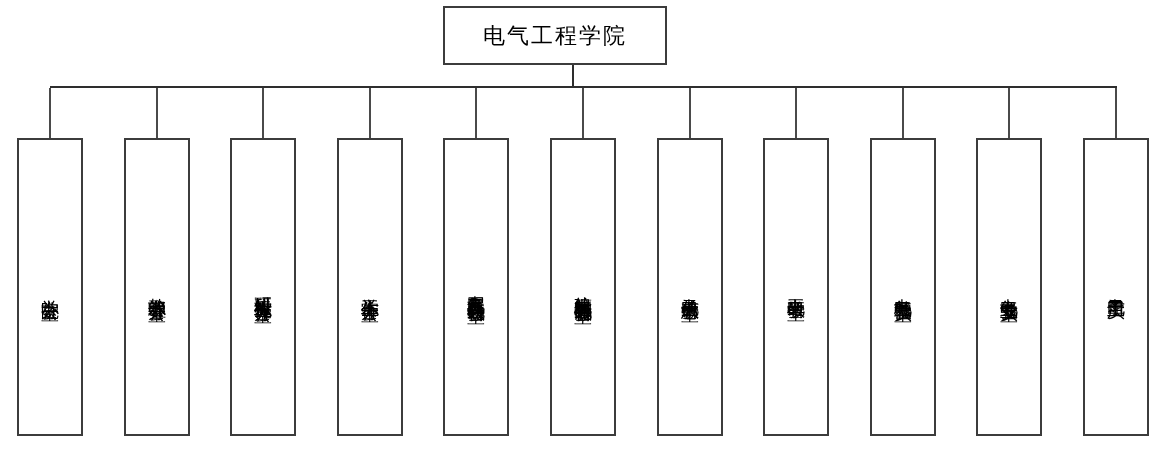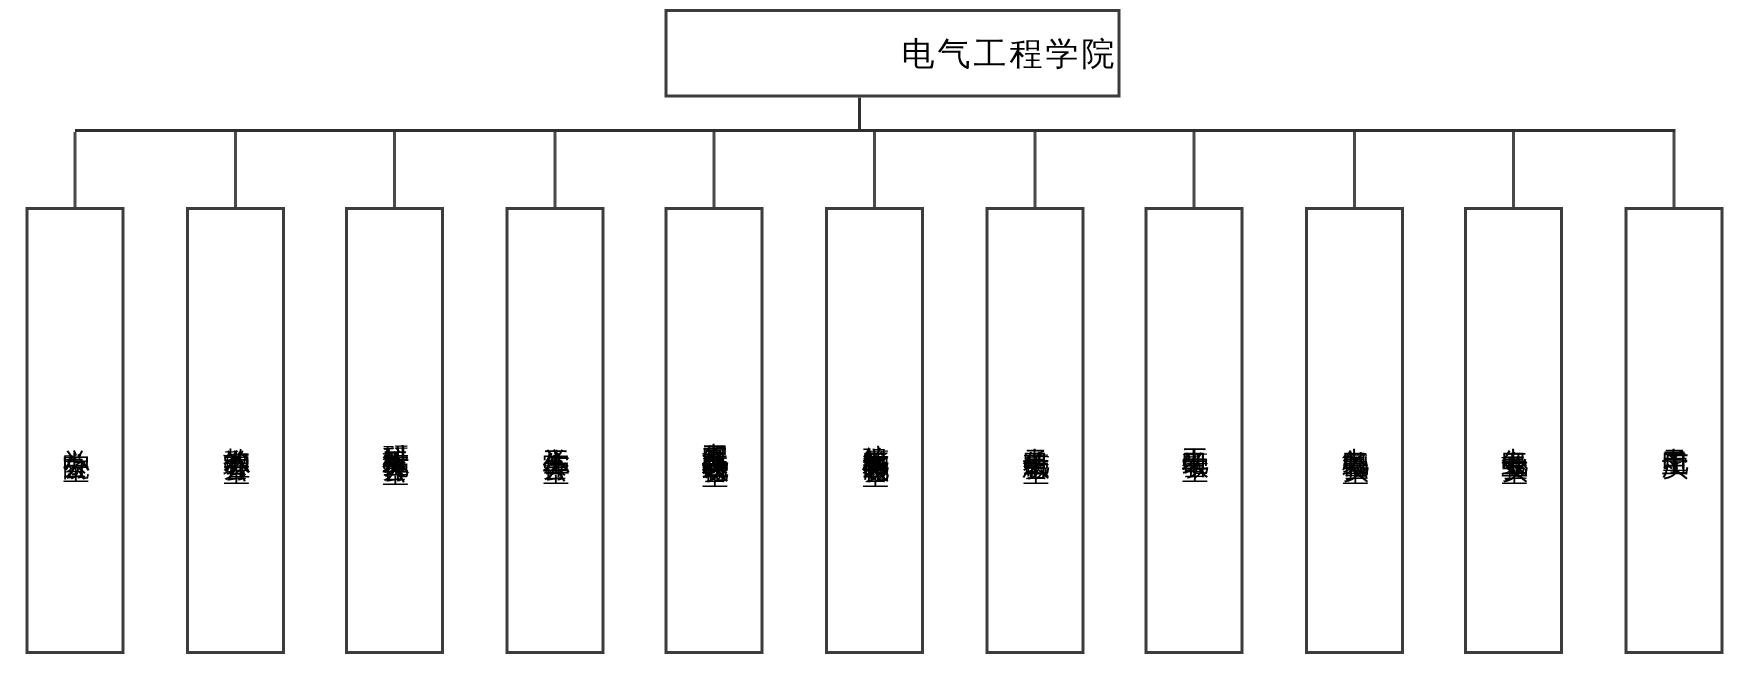--- a/index.html
+++ b/index.html
@@ -21,25 +21,24 @@
     box-sizing: border-box;
     border: 2px solid #3c3c3c;
     background: #ffffff;
     display: flex;
     align-items: center;
     justify-content: center;
   }
   .root-node {
     left: 443px;
     top: 6px;
-    width: 304px;
+    width: 224px;
     height: 59px;
     font-size: 22px;
     letter-spacing: 2px;
-    justify-content: flex-end;
   }
   .child-node {
     top: 138px;
     width: 66px;
     height: 298px;
     font-size: 18px;
   }
   .child-node .vtext {
     writing-mode: vertical-lr;
     text-orientation: upright;

